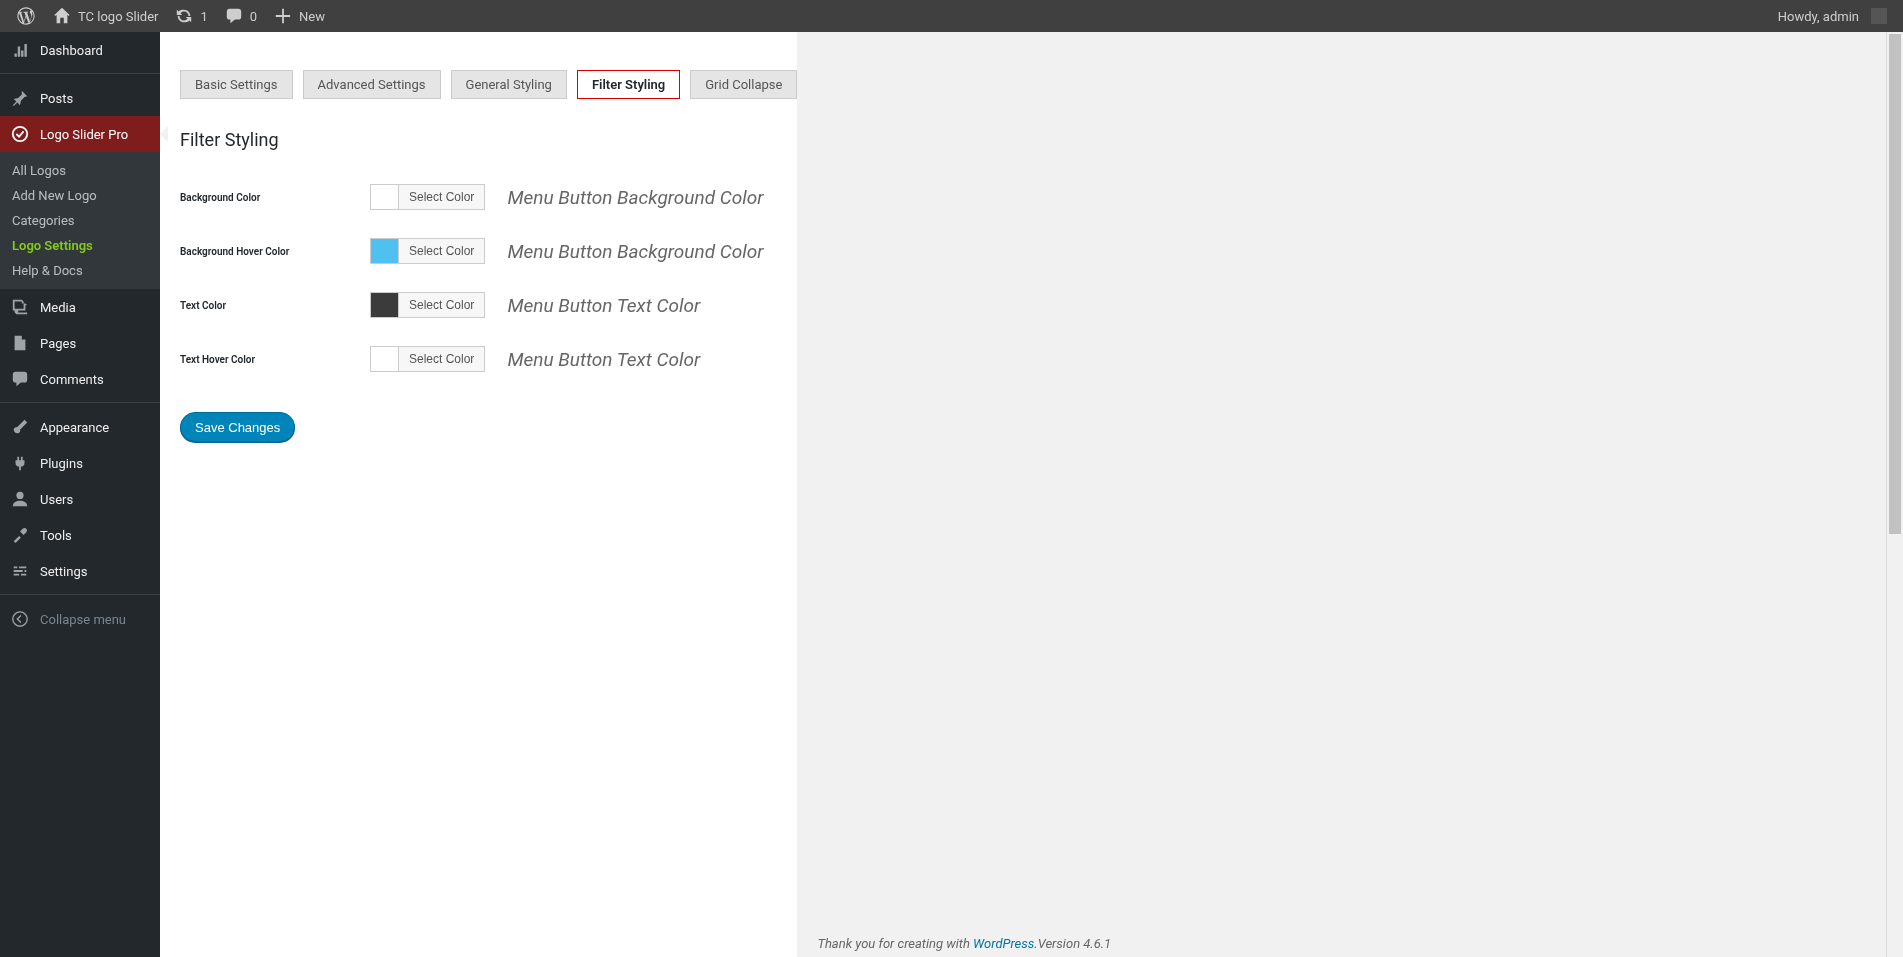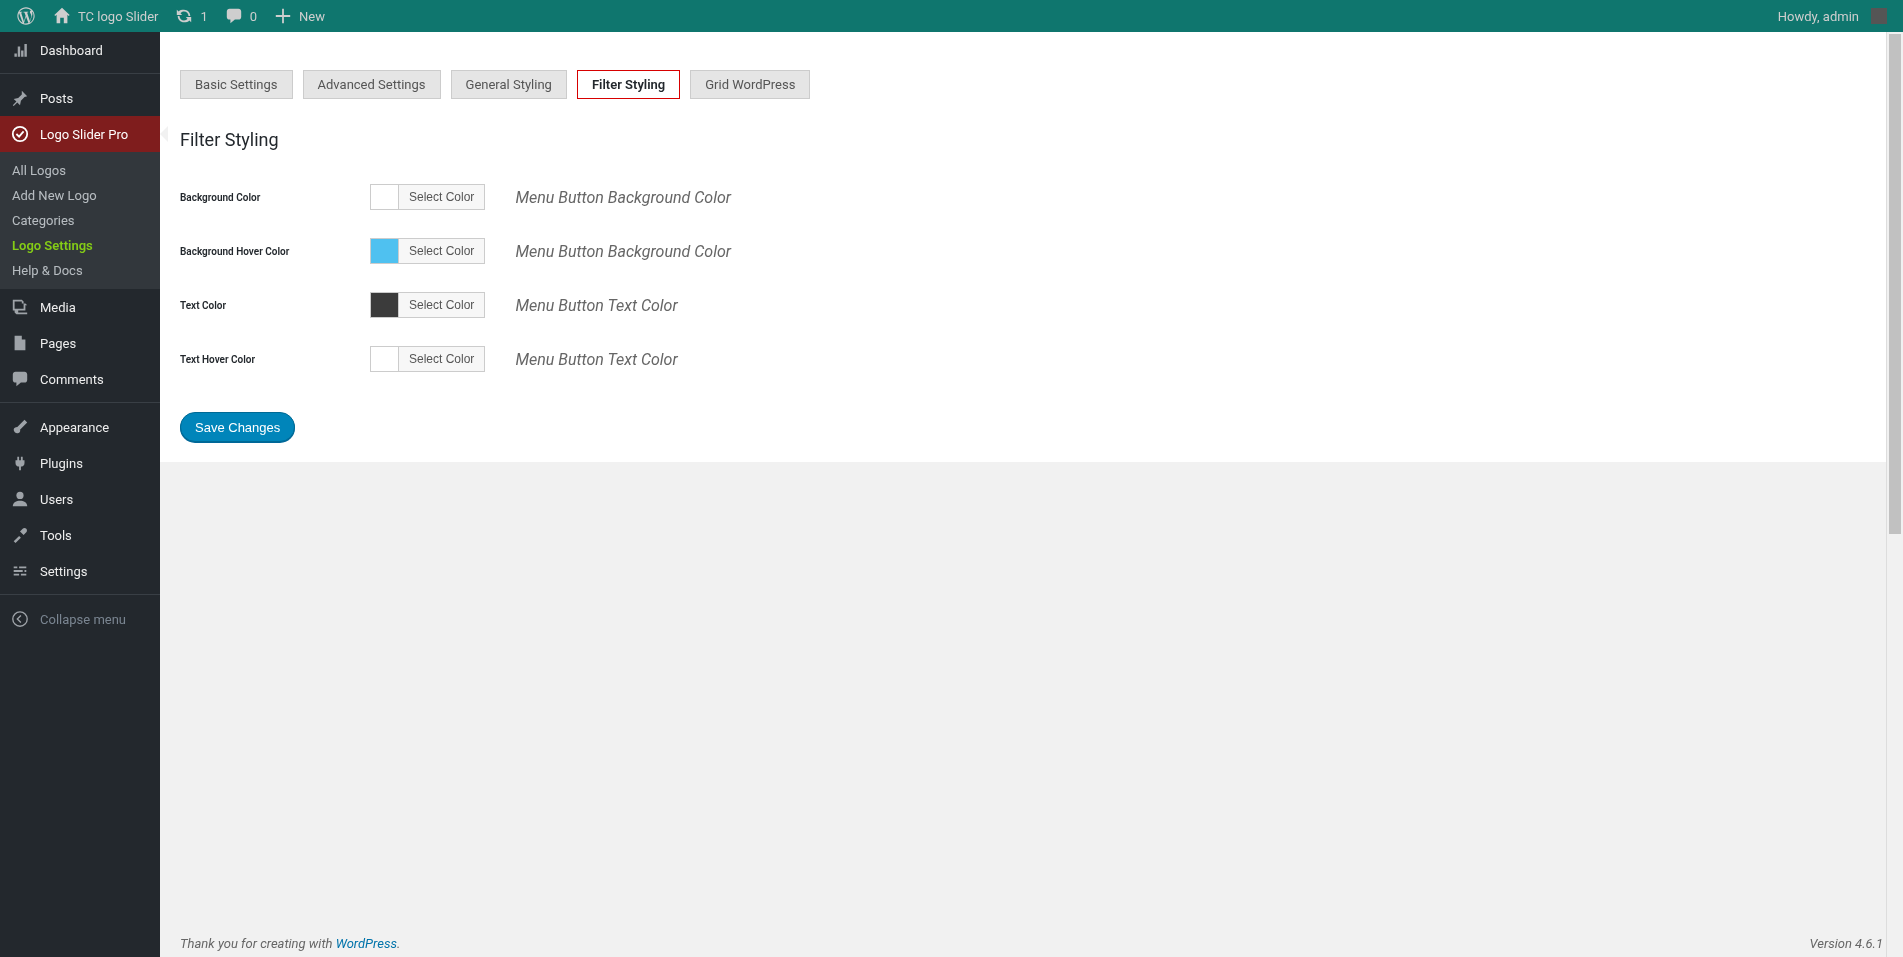--- a/index.html
+++ b/index.html
@@ -8,21 +8,21 @@
   font-size: 13px;
   background: #f1f1f1;
   color: #444;
 }
 
 
 .adminbar {
   position: fixed;
   top: 0; left: 0; right: 0;
   height: 32px;
-  background: #0f766e;
+  background: #404040;
   color: #eee;
   display: flex;
   align-items: center;
   justify-content: space-between;
   padding: 0 8px;
   z-index: 100;
 }
 .adminbar-left, .adminbar-right { display: flex; align-items: center; }
 .adminbar-item {
   display: flex;
@@ -87,21 +87,21 @@
 .submenu-item.current { color: #84cc16; font-weight: 600; }
 .menu-separator { height: 6px; border-bottom: 1px solid #393f45; margin-bottom: 6px; }
 .collapse-item { color: #7a8591; }
 
 
 .content {
   margin-left: 160px;
   margin-top: 32px;
   min-height: calc(100vh - 32px);
   display: flex;
-  flex-direction: column;
+  flex-direction: row;
 }
 .panel {
   background: #fff;
   margin: 0 0 0 0;
   padding: 20px 0 20px 0;
 }
 .tabs {
   display: flex;
   gap: 10px;
   padding: 18px 0 0 20px;
@@ -153,22 +153,22 @@
   border: none;
   padding: 0 10px;
   height: 24px;
   color: #555;
   cursor: pointer;
   font-size: 12px;
 }
 .control-desc {
   font-style: italic;
   color: #666;
-  margin-left: 30px;
-  font-size: 16px;
+  margin-left: 22px;
+  font-size: 19px;
 }
 .save-btn {
   background: #0085ba;
   border: 1px solid #006a95;
   color: #fff;
   padding: 0 14px;
   height: 30px;
   border-radius: 15px;
   cursor: pointer;
   font-size: 13px;
@@ -367,21 +367,21 @@
   </div>
 </div>
 
 <div class="content">
   <div class="panel">
     <div class="tabs">
       <div class="tab"><span>Basic Settings</span></div>
       <div class="tab"><span>Advanced Settings</span></div>
       <div class="tab"><span>General Styling</span></div>
       <div class="tab active"><span>Filter Styling</span></div>
-      <div class="tab"><span>Grid WordPress</span></div>
+      <div class="tab"><span>Grid Collapse</span></div>
     </div>
 
     <h2 class="section-title">Filter Styling</h2>
 
     <div class="form-row">
       <div class="form-label">Background Color</div>
       <div class="color-control">
         <div class="color-swatch" style="background:#ffffff"></div>
         <button class="color-btn">Select Color</button>
       </div>

